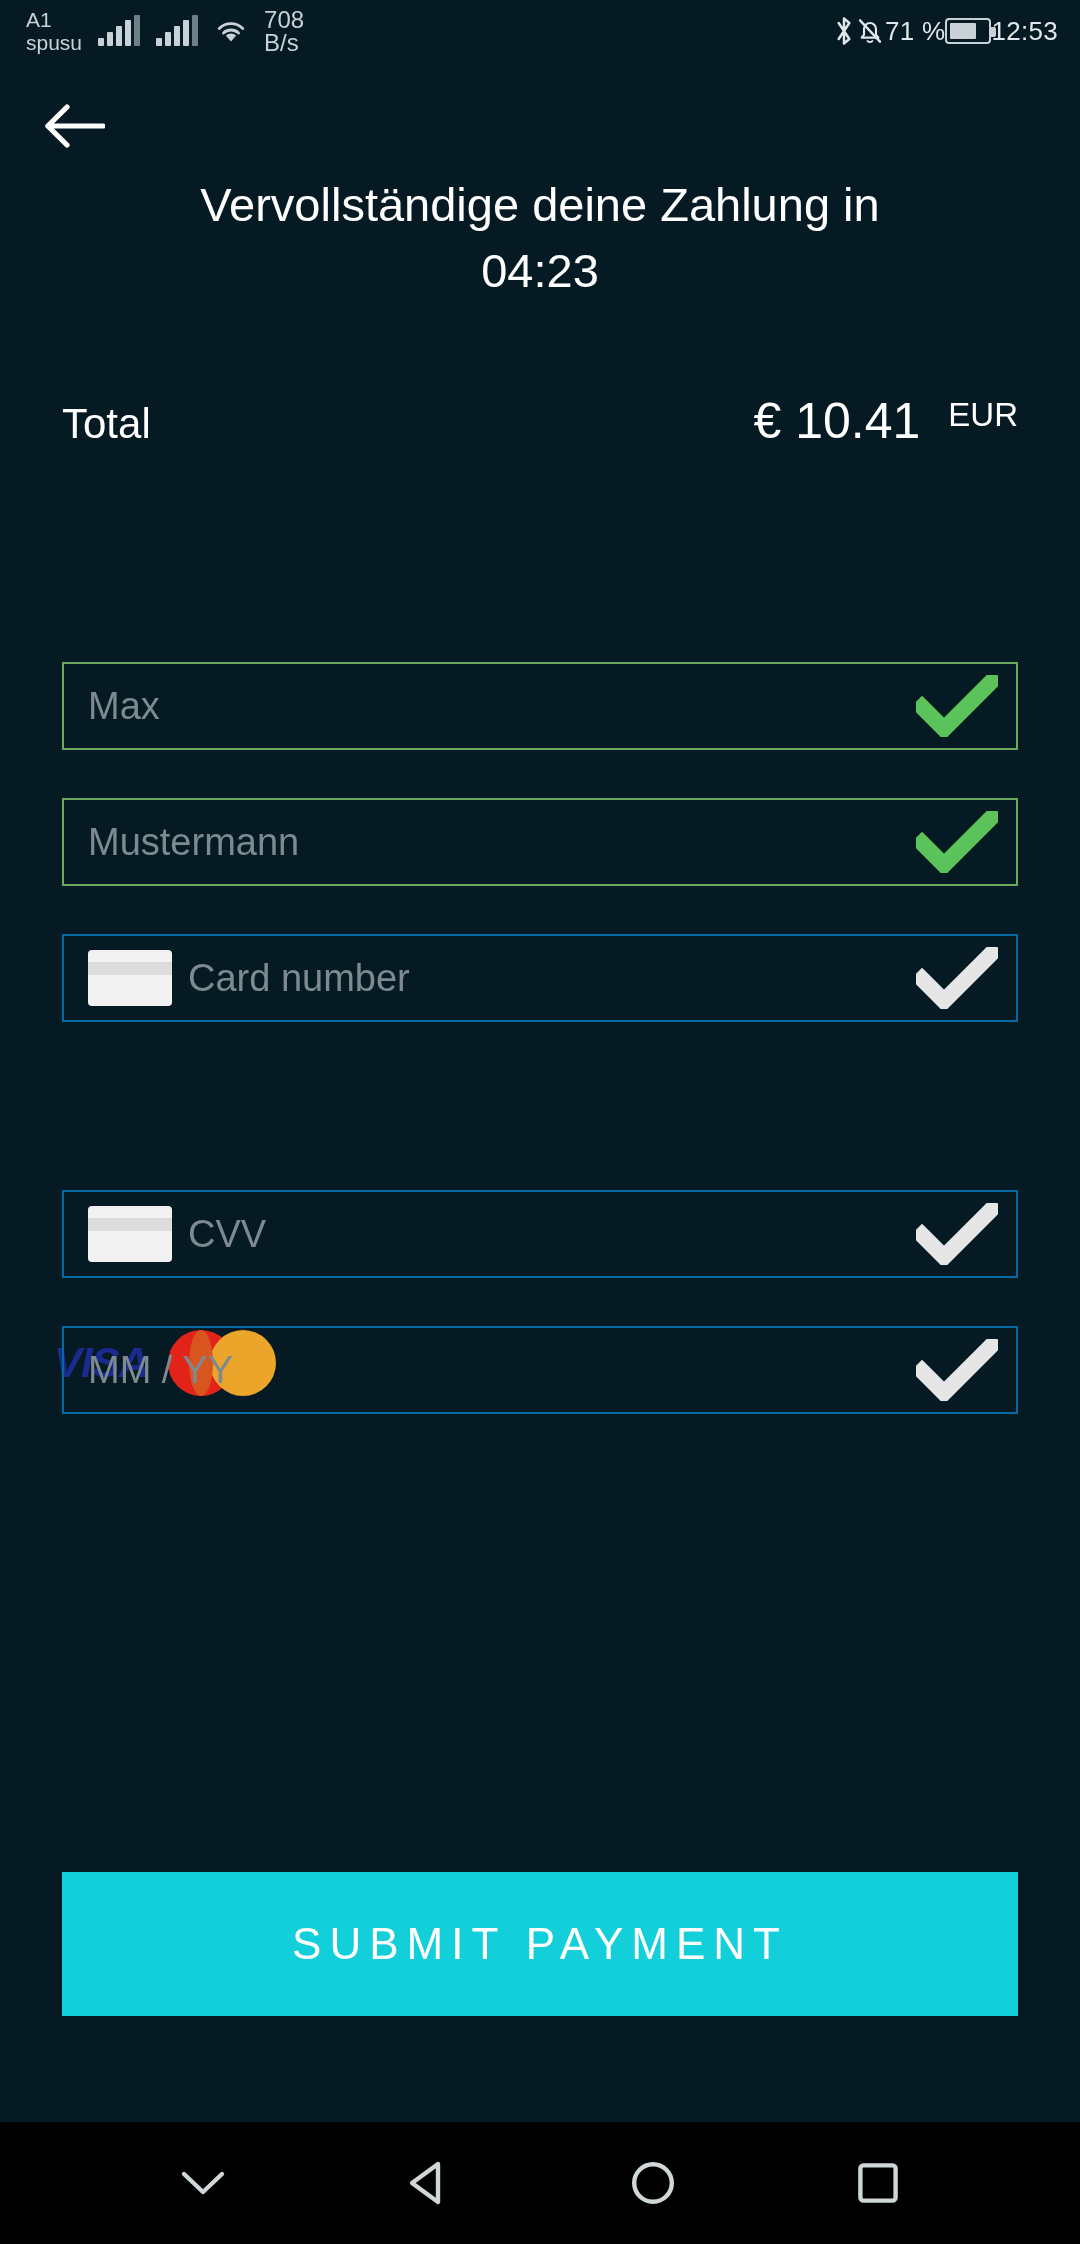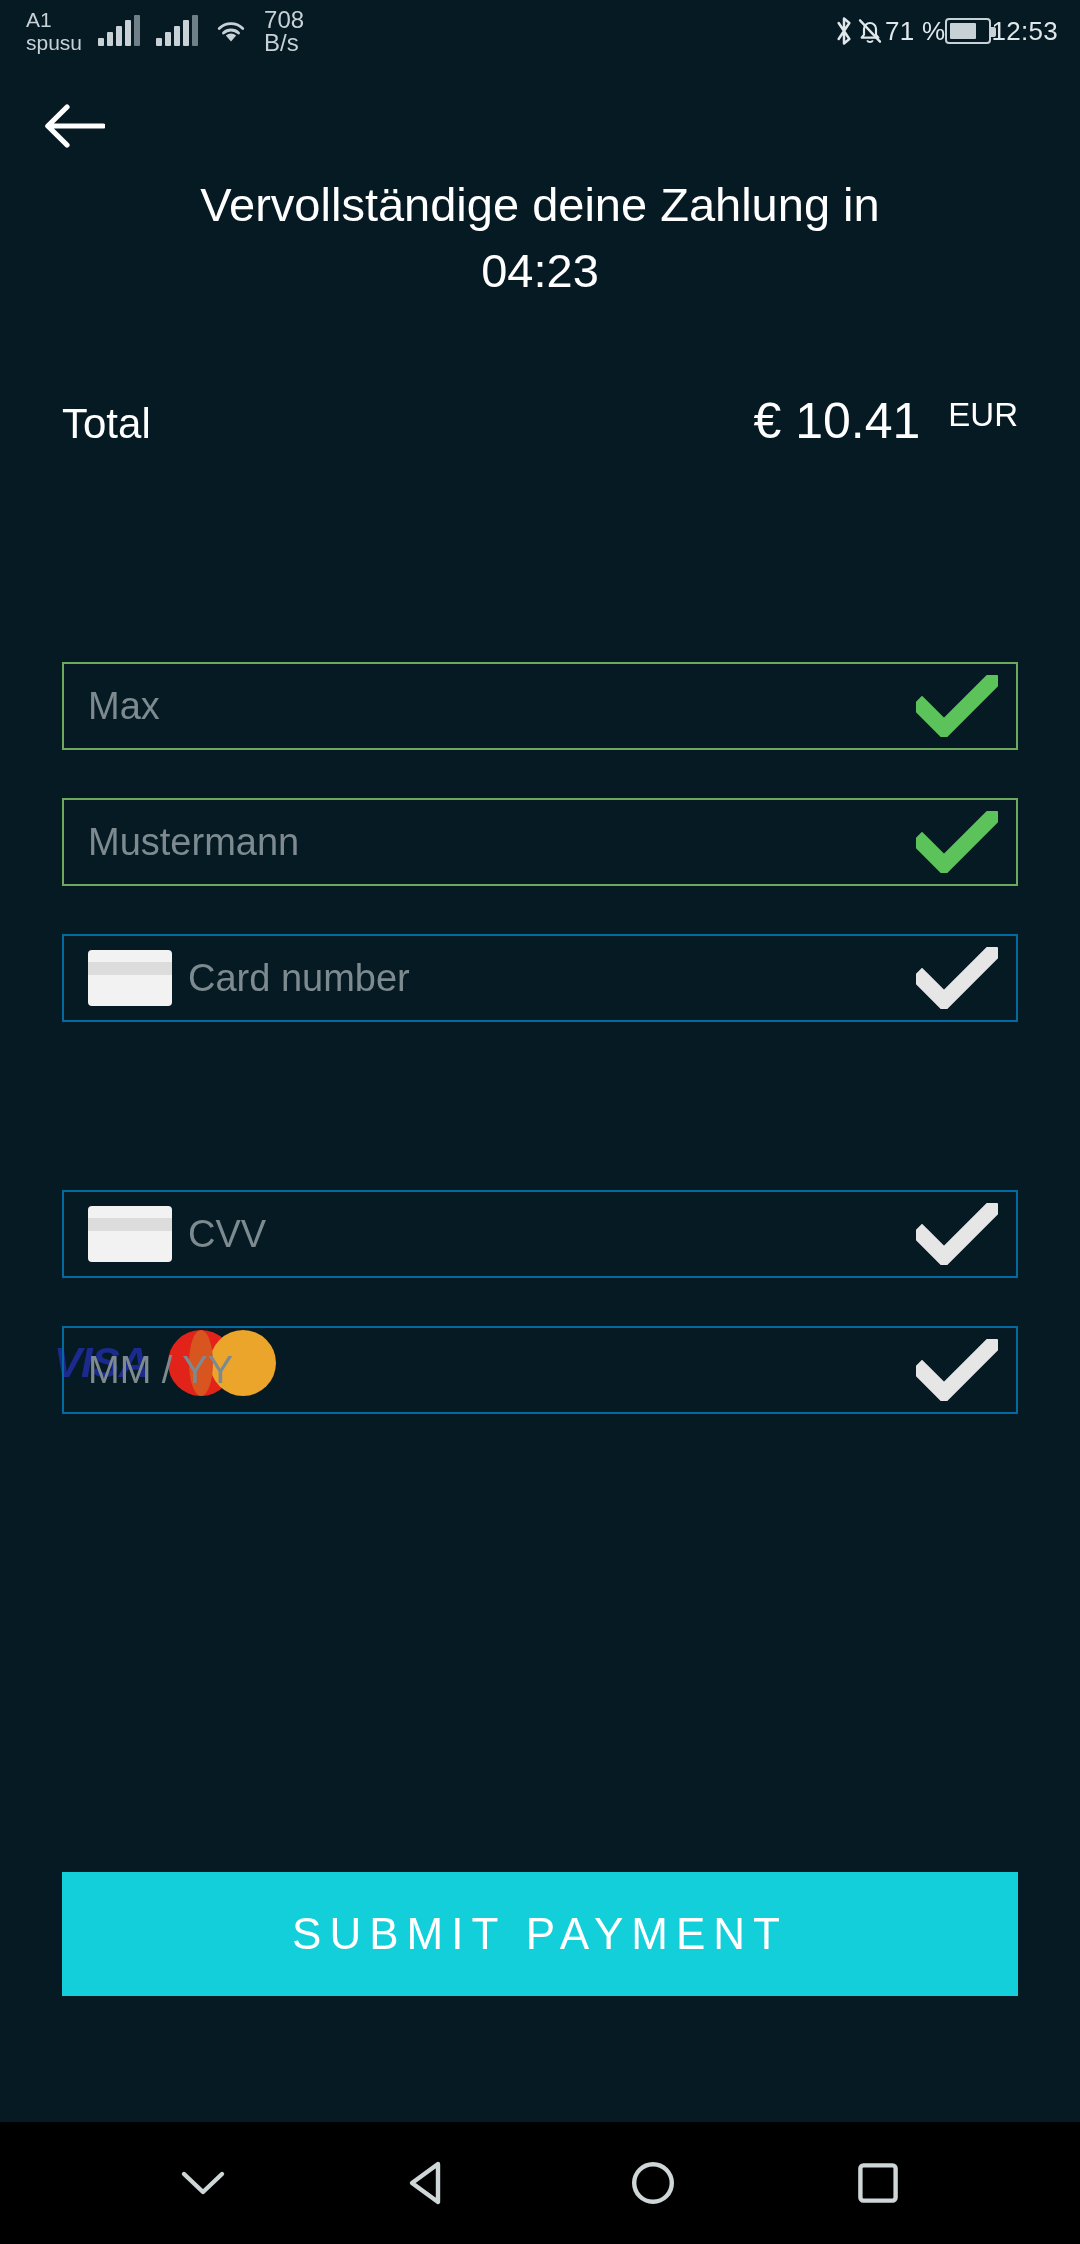--- a/index.html
+++ b/index.html
@@ -89,21 +89,21 @@
   .visa { font-size: 42px; font-weight: 700; font-style: italic; color: #1a2a8f;
           letter-spacing: -1px; font-family: "Liberation Sans", sans-serif; }
   .mc { position: relative; width: 108px; height: 66px; }
   .mc i { position: absolute; top: 0; width: 66px; height: 66px; border-radius: 50%; }
   .mc i.r { left: 0; background: #e2231a; }
   .mc i.y { right: 0; background: #eba52a; }
   .mc i.o { left: 21px; width: 24px; background: #d85520; border-radius: 0;
             height: 66px; clip-path: ellipse(50% 50% at 50% 50%); }
 
   #submit {
-    position: absolute; left: 62px; right: 62px; top: 1810px; height: 124px;
+    position: absolute; left: 62px; right: 62px; top: 1810px; height: 144px;
     background: #12cfd9; color: #ffffff; font-size: 44px; letter-spacing: 8px;
     display: flex; align-items: center; justify-content: center; border: none;
     font-family: "Liberation Sans", sans-serif;
   }
 
   
   #navbar {
     flex: 0 0 122px; height: 122px; background: #000000;
     display: flex; align-items: center; justify-content: space-around;
     padding: 0 90px;

